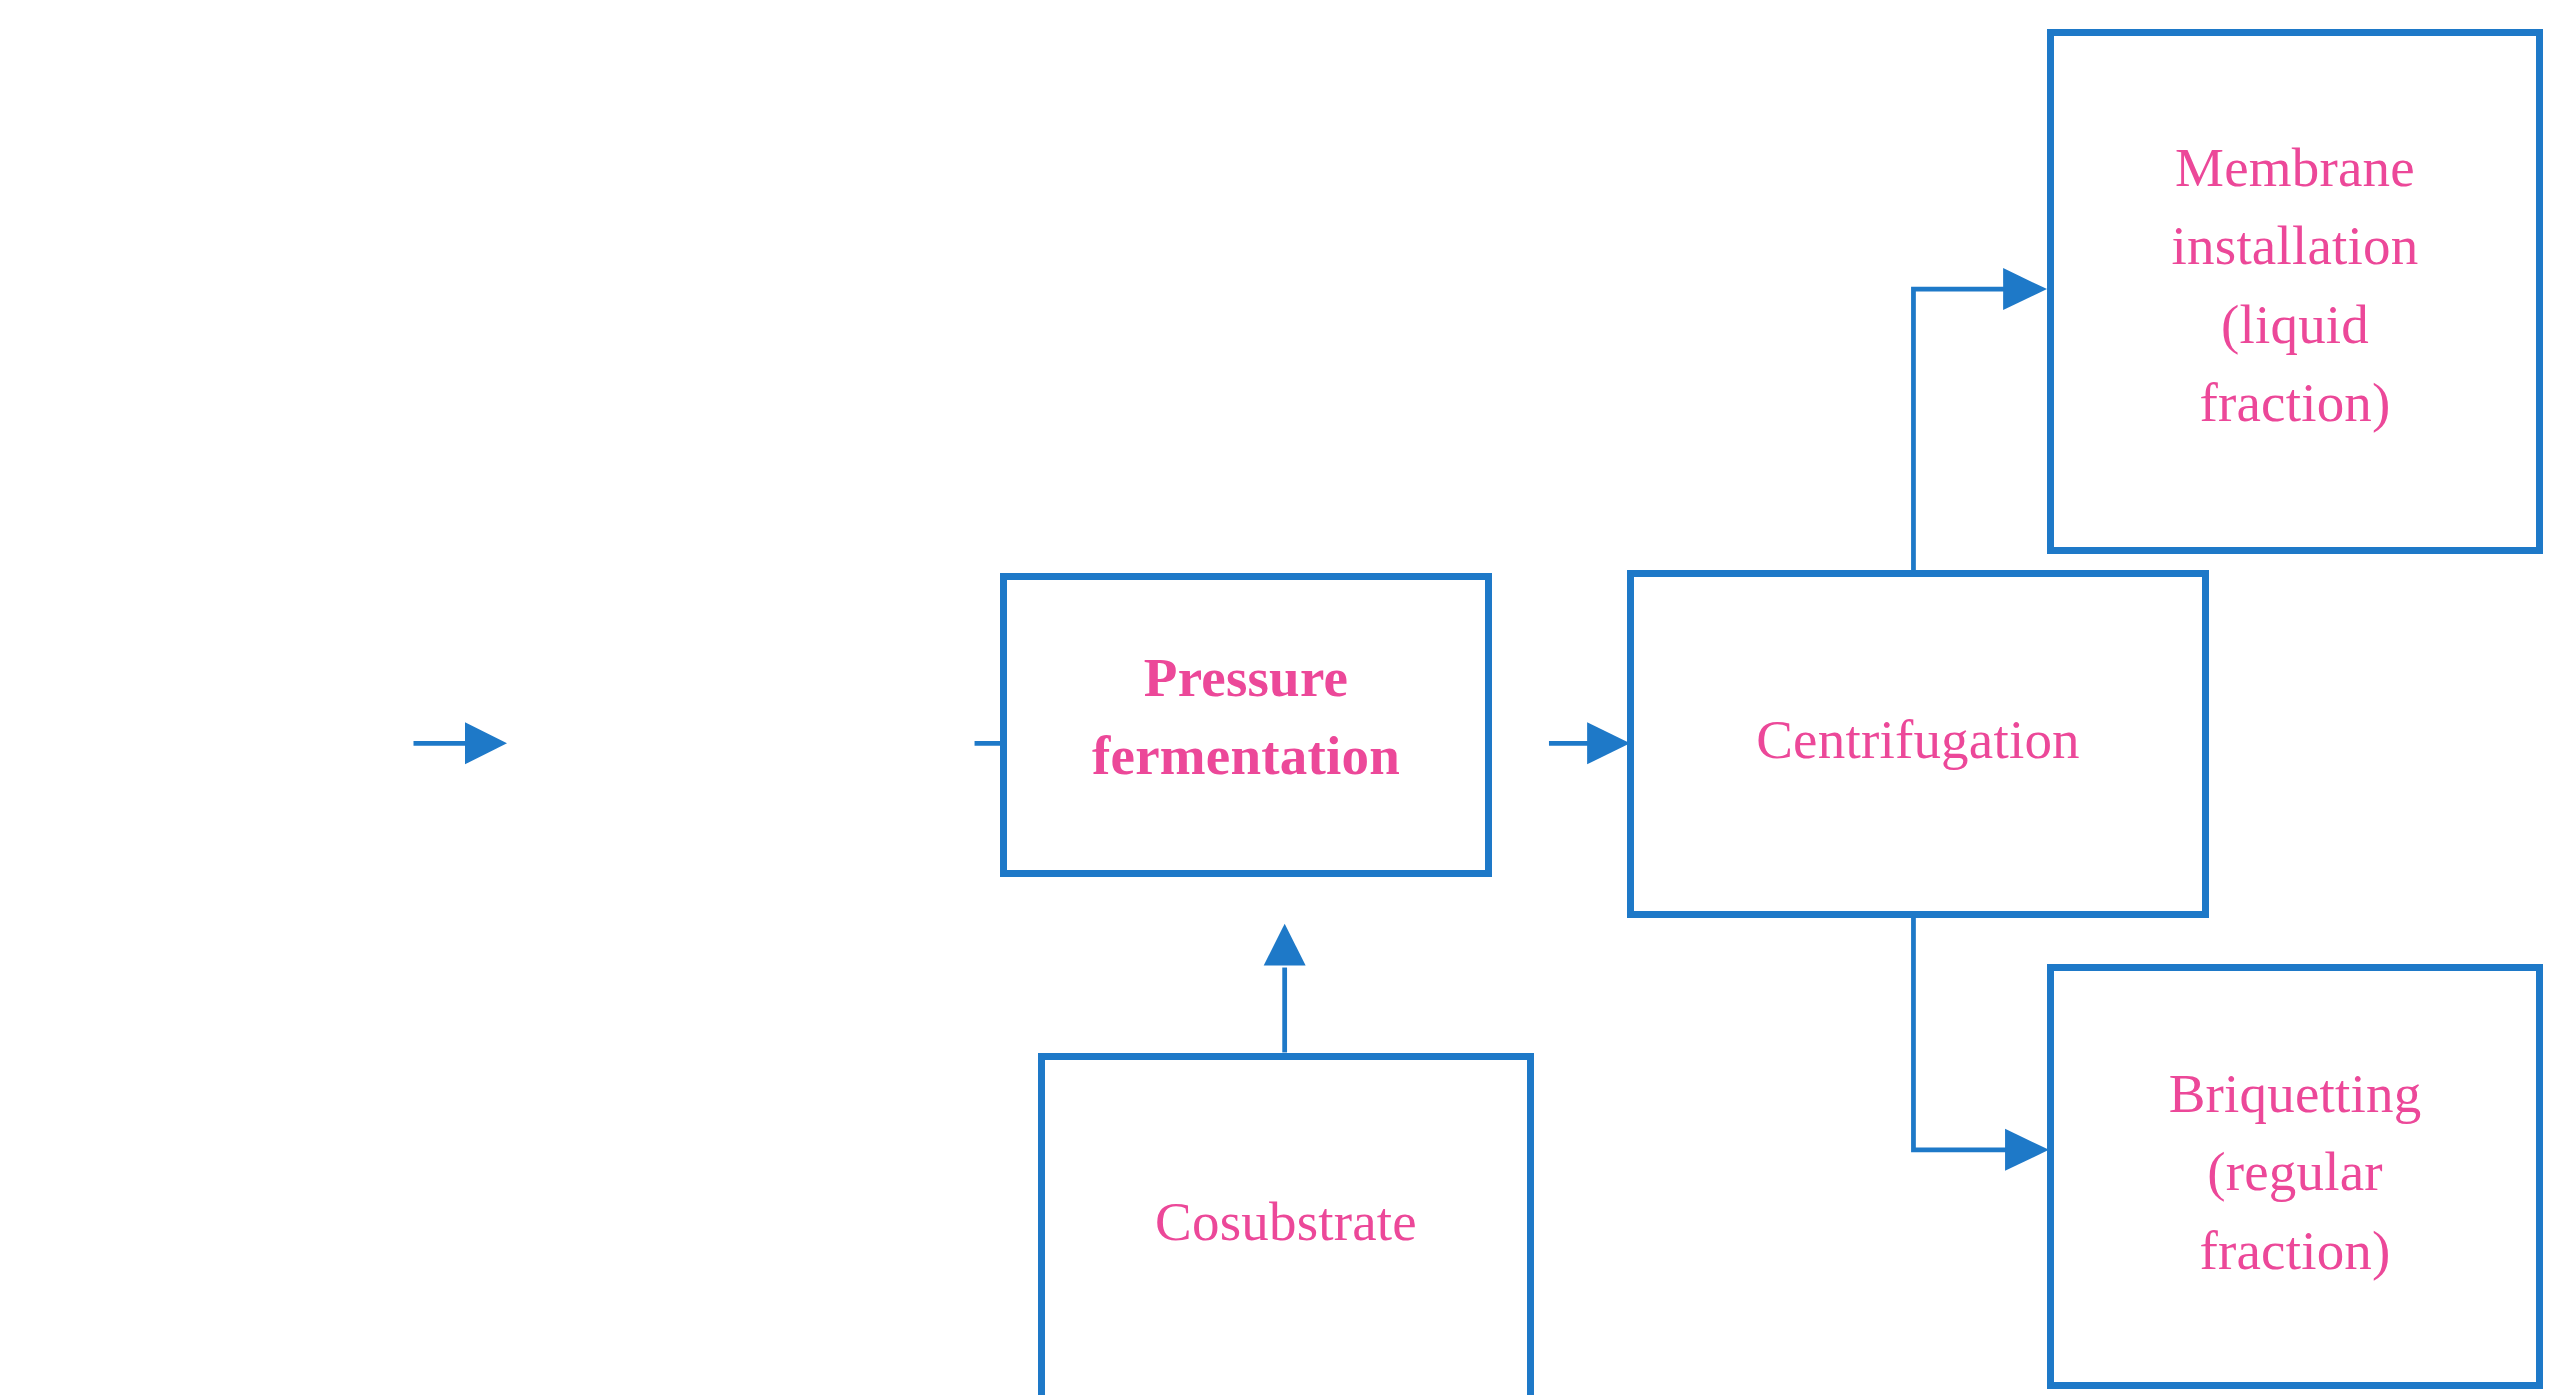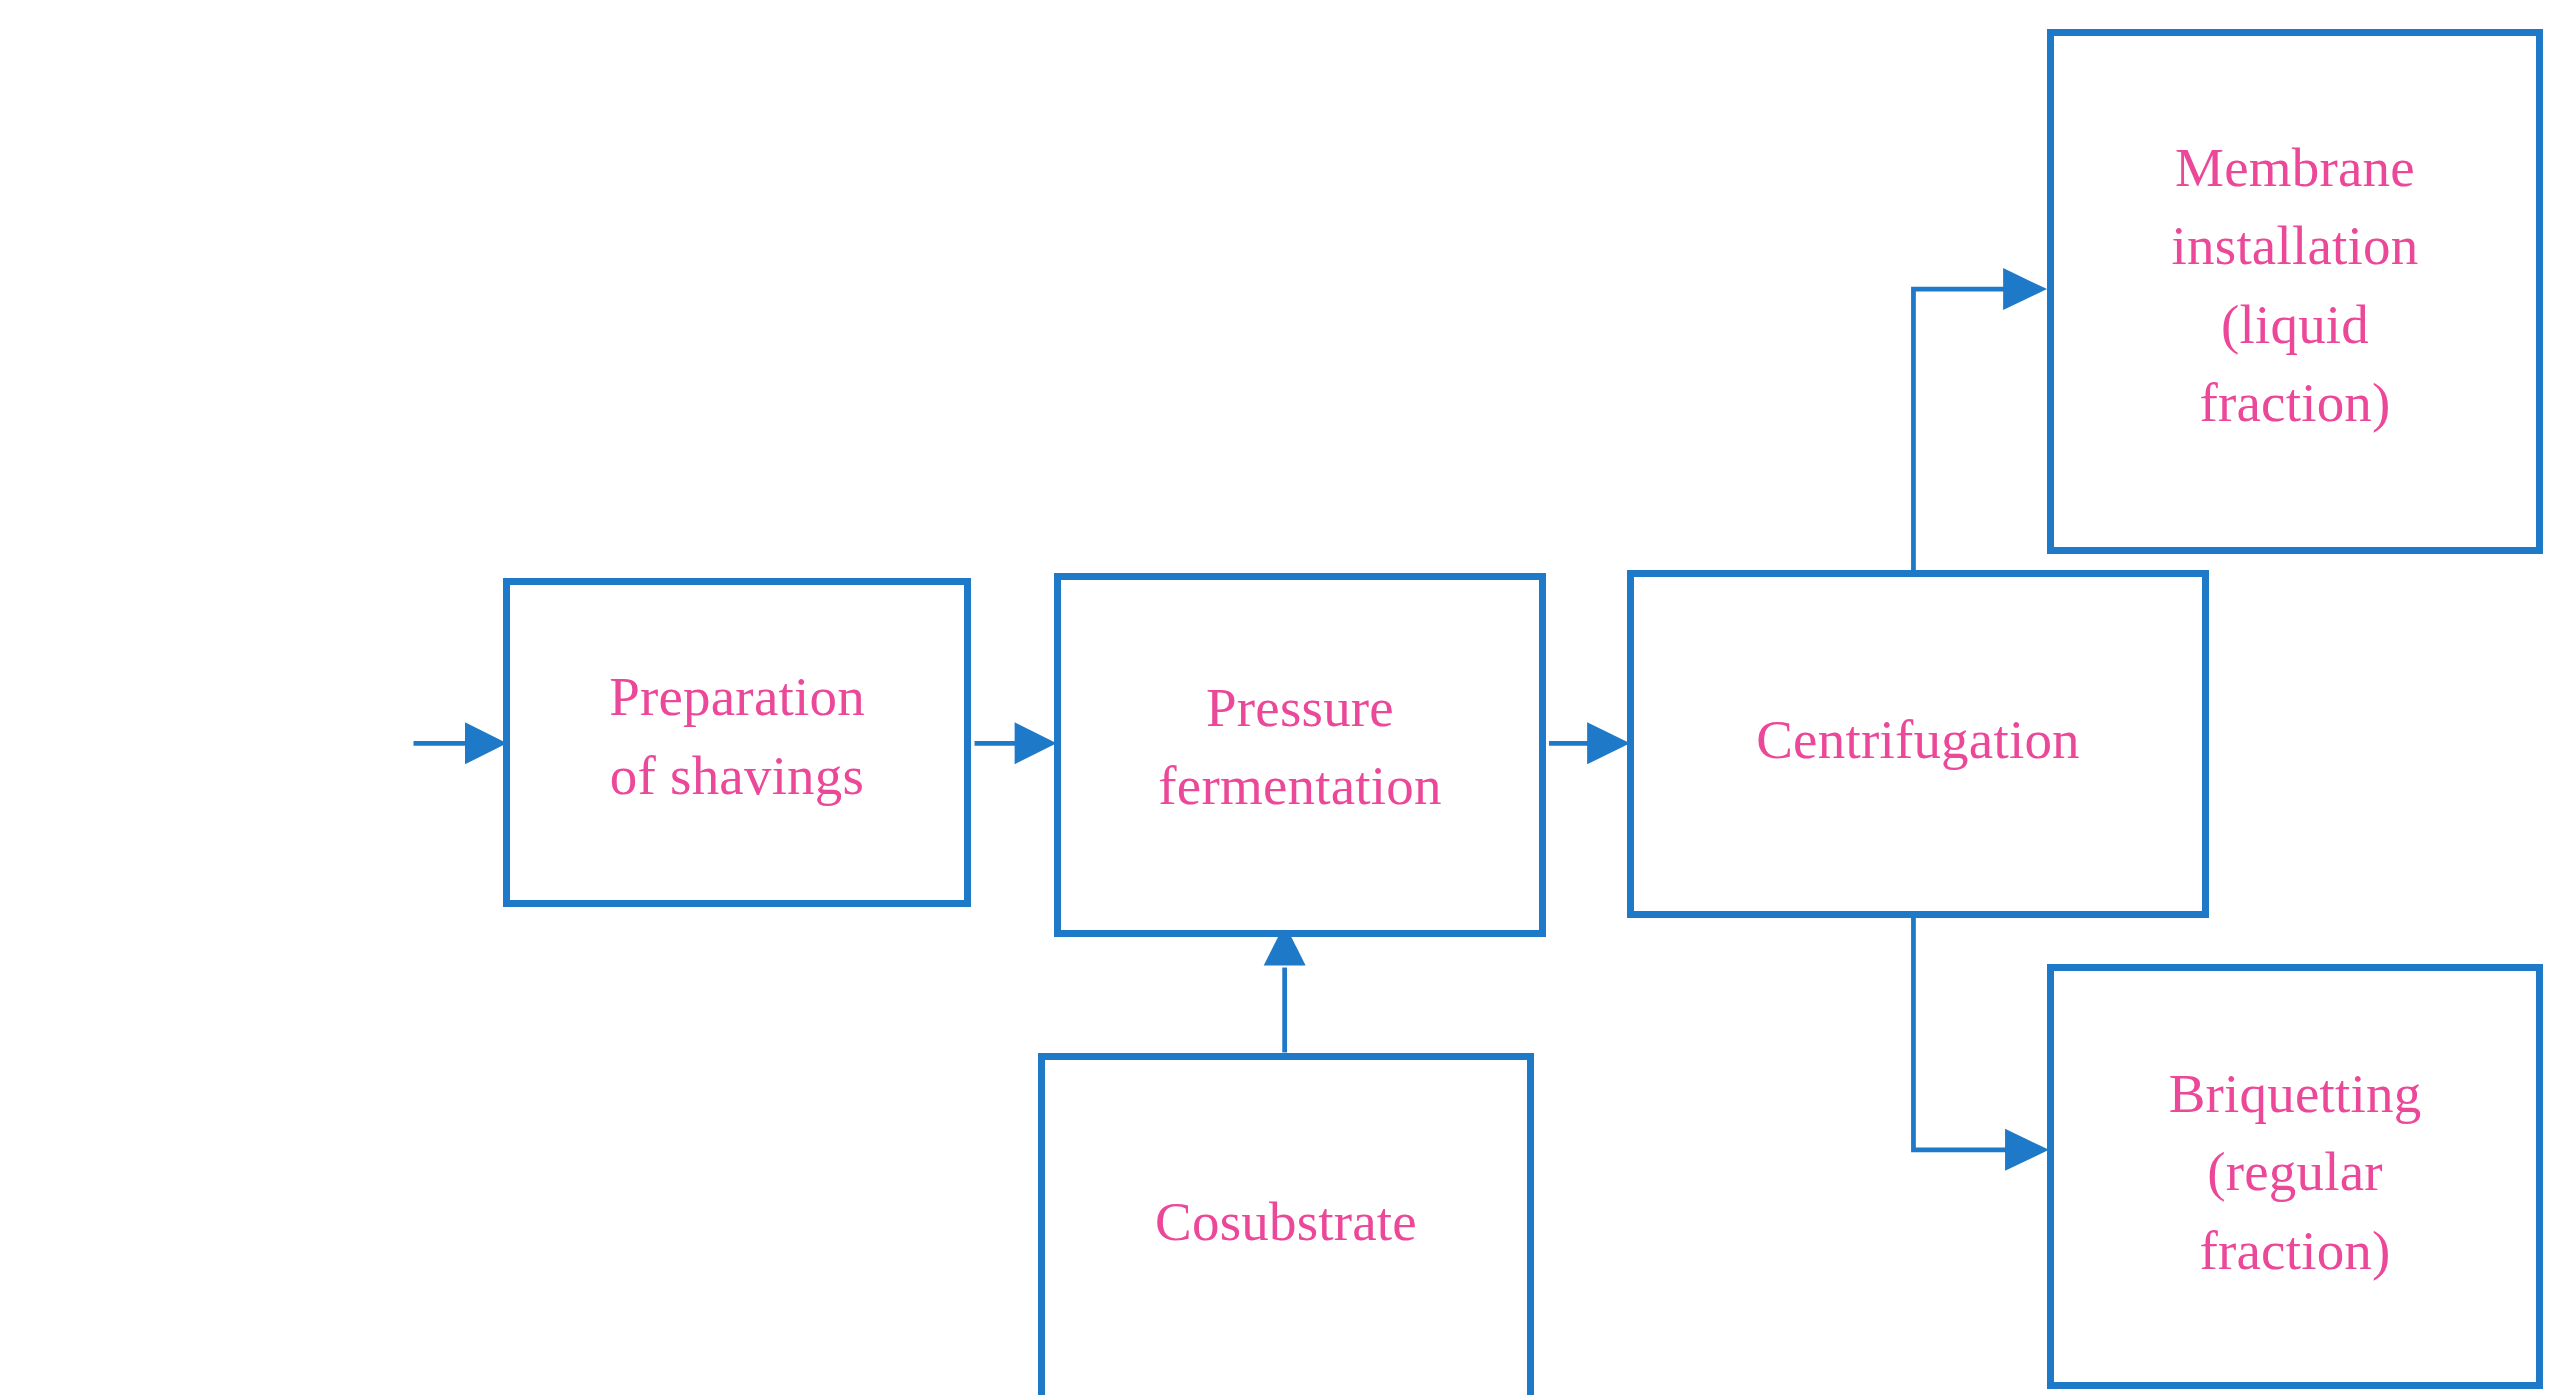--- a/index.html
+++ b/index.html
@@ -33,21 +33,21 @@
   .node .label {
     display: block;
     width: 100%;
     padding: 0 9.5px;
     box-sizing: border-box;
     white-space: pre-line;
   }
   
   #node-leather-shavings      { left: 28px;   top: 578px;  width: 382px; height: 329px; }
   #node-preparation           { left: 503px;  top: 578px;  width: 468px; height: 329px; }
-  #node-pressure-fermentation { left: 1054px; top: 573px;  width: 492px; height: 364px; }
+  #node-pressure-fermentation { left: 1000px; top: 573px;  width: 492px; height: 304px; font-weight: bold; }
   #node-centrifugation        { left: 1627px; top: 570px;  width: 582px; height: 348px; }
   #node-membrane              { left: 2047px; top: 29px;   width: 496px; height: 525px; }
   #node-briquetting           { left: 2047px; top: 964px; width: 496px; height: 425px; }
   #node-cosubstrate           { left: 1038px; top: 1053px; width: 496px; height: 355px; }
 
   
   #node-leather-shavings .label      { transform: translateY(-5.7px); }
   #node-preparation .label           { transform: translateY(-5.7px); }
   #node-pressure-fermentation .label { transform: translateY(-7.6px); }
   #node-centrifugation .label        { transform: translateY(-3.8px); }
@@ -95,24 +95,20 @@
       <polygon points="2099,281 2145,303 2099,325" fill="#1e79c8"></polygon>
     </g>
 
     <g>
       <polyline points="2005,958 2005,1205 2103,1205" fill="none" stroke="#1e79c8" stroke-width="5"></polyline>
       <polygon points="2101,1183 2147,1205 2101,1227" fill="#1e79c8"></polygon>
     </g>
   </svg>
 
 
-  <div class="node" id="node-preparation">
-    <span class="label">Preparation
-of shavings</span>
-  </div>
 
   <div class="node" id="node-pressure-fermentation">
     <span class="label">Pressure
 fermentation</span>
   </div>
 
   <div class="node" id="node-centrifugation">
     <span class="label">Centrifugation</span>
   </div>
 

